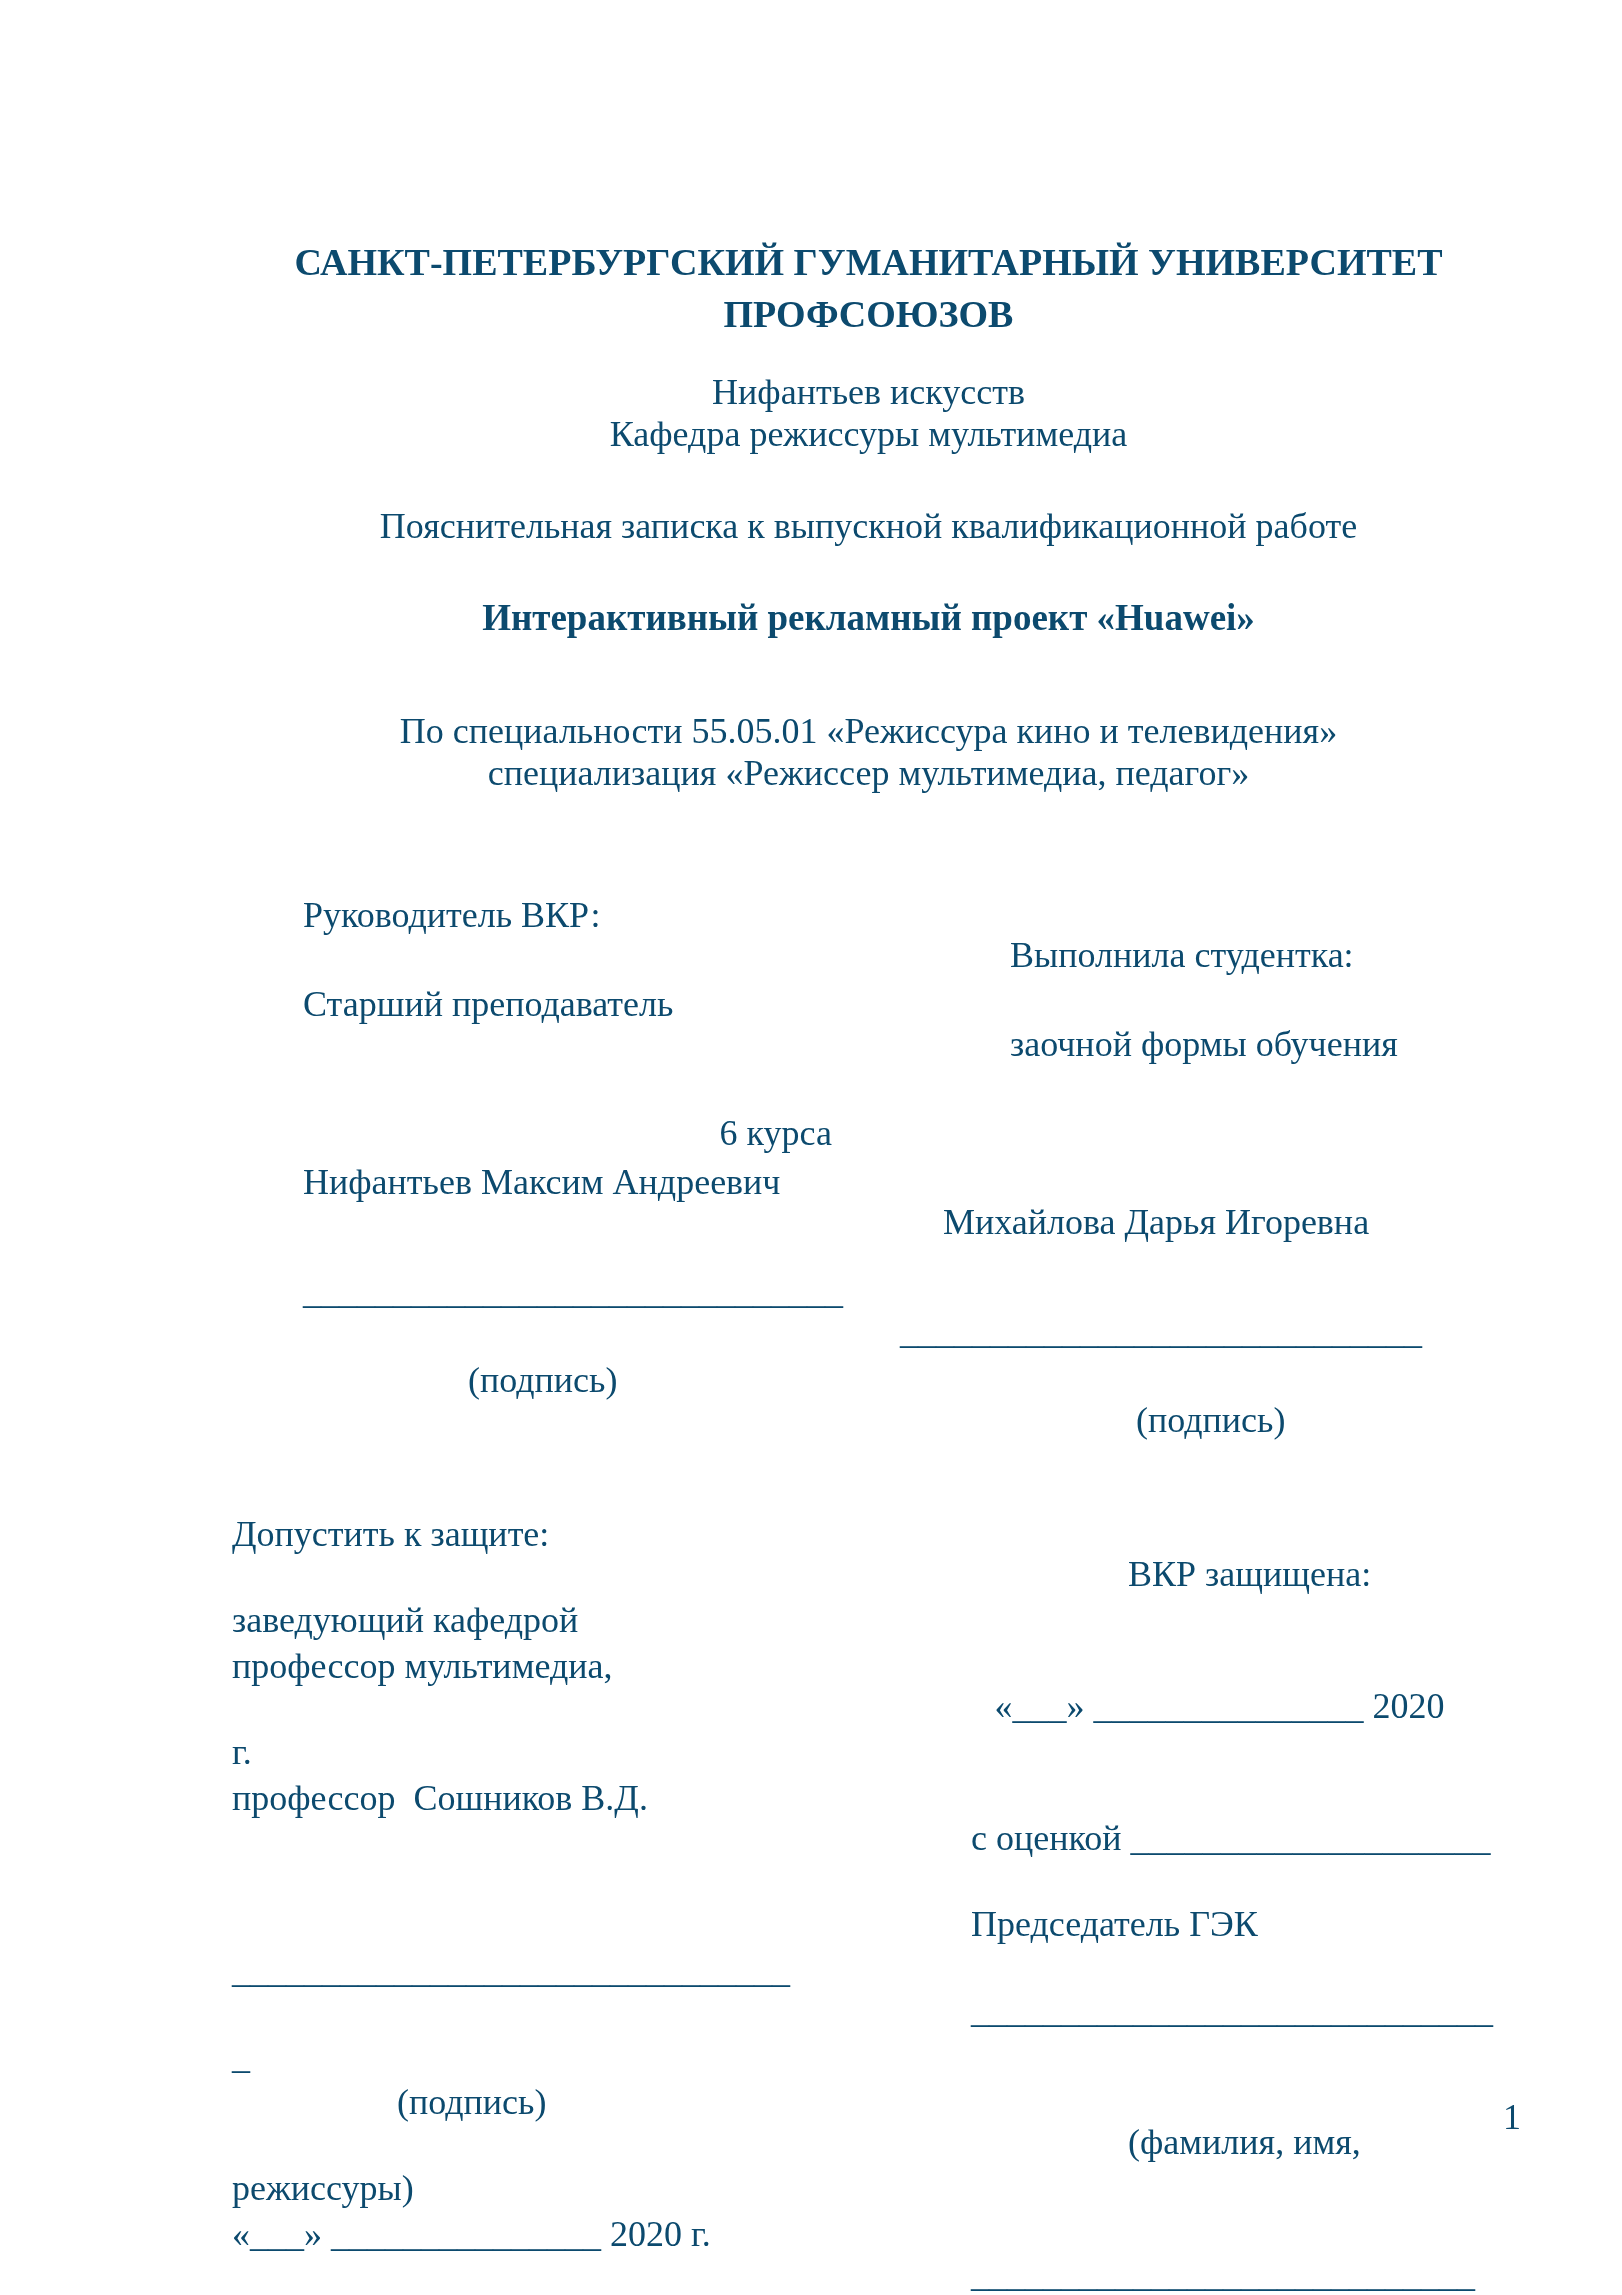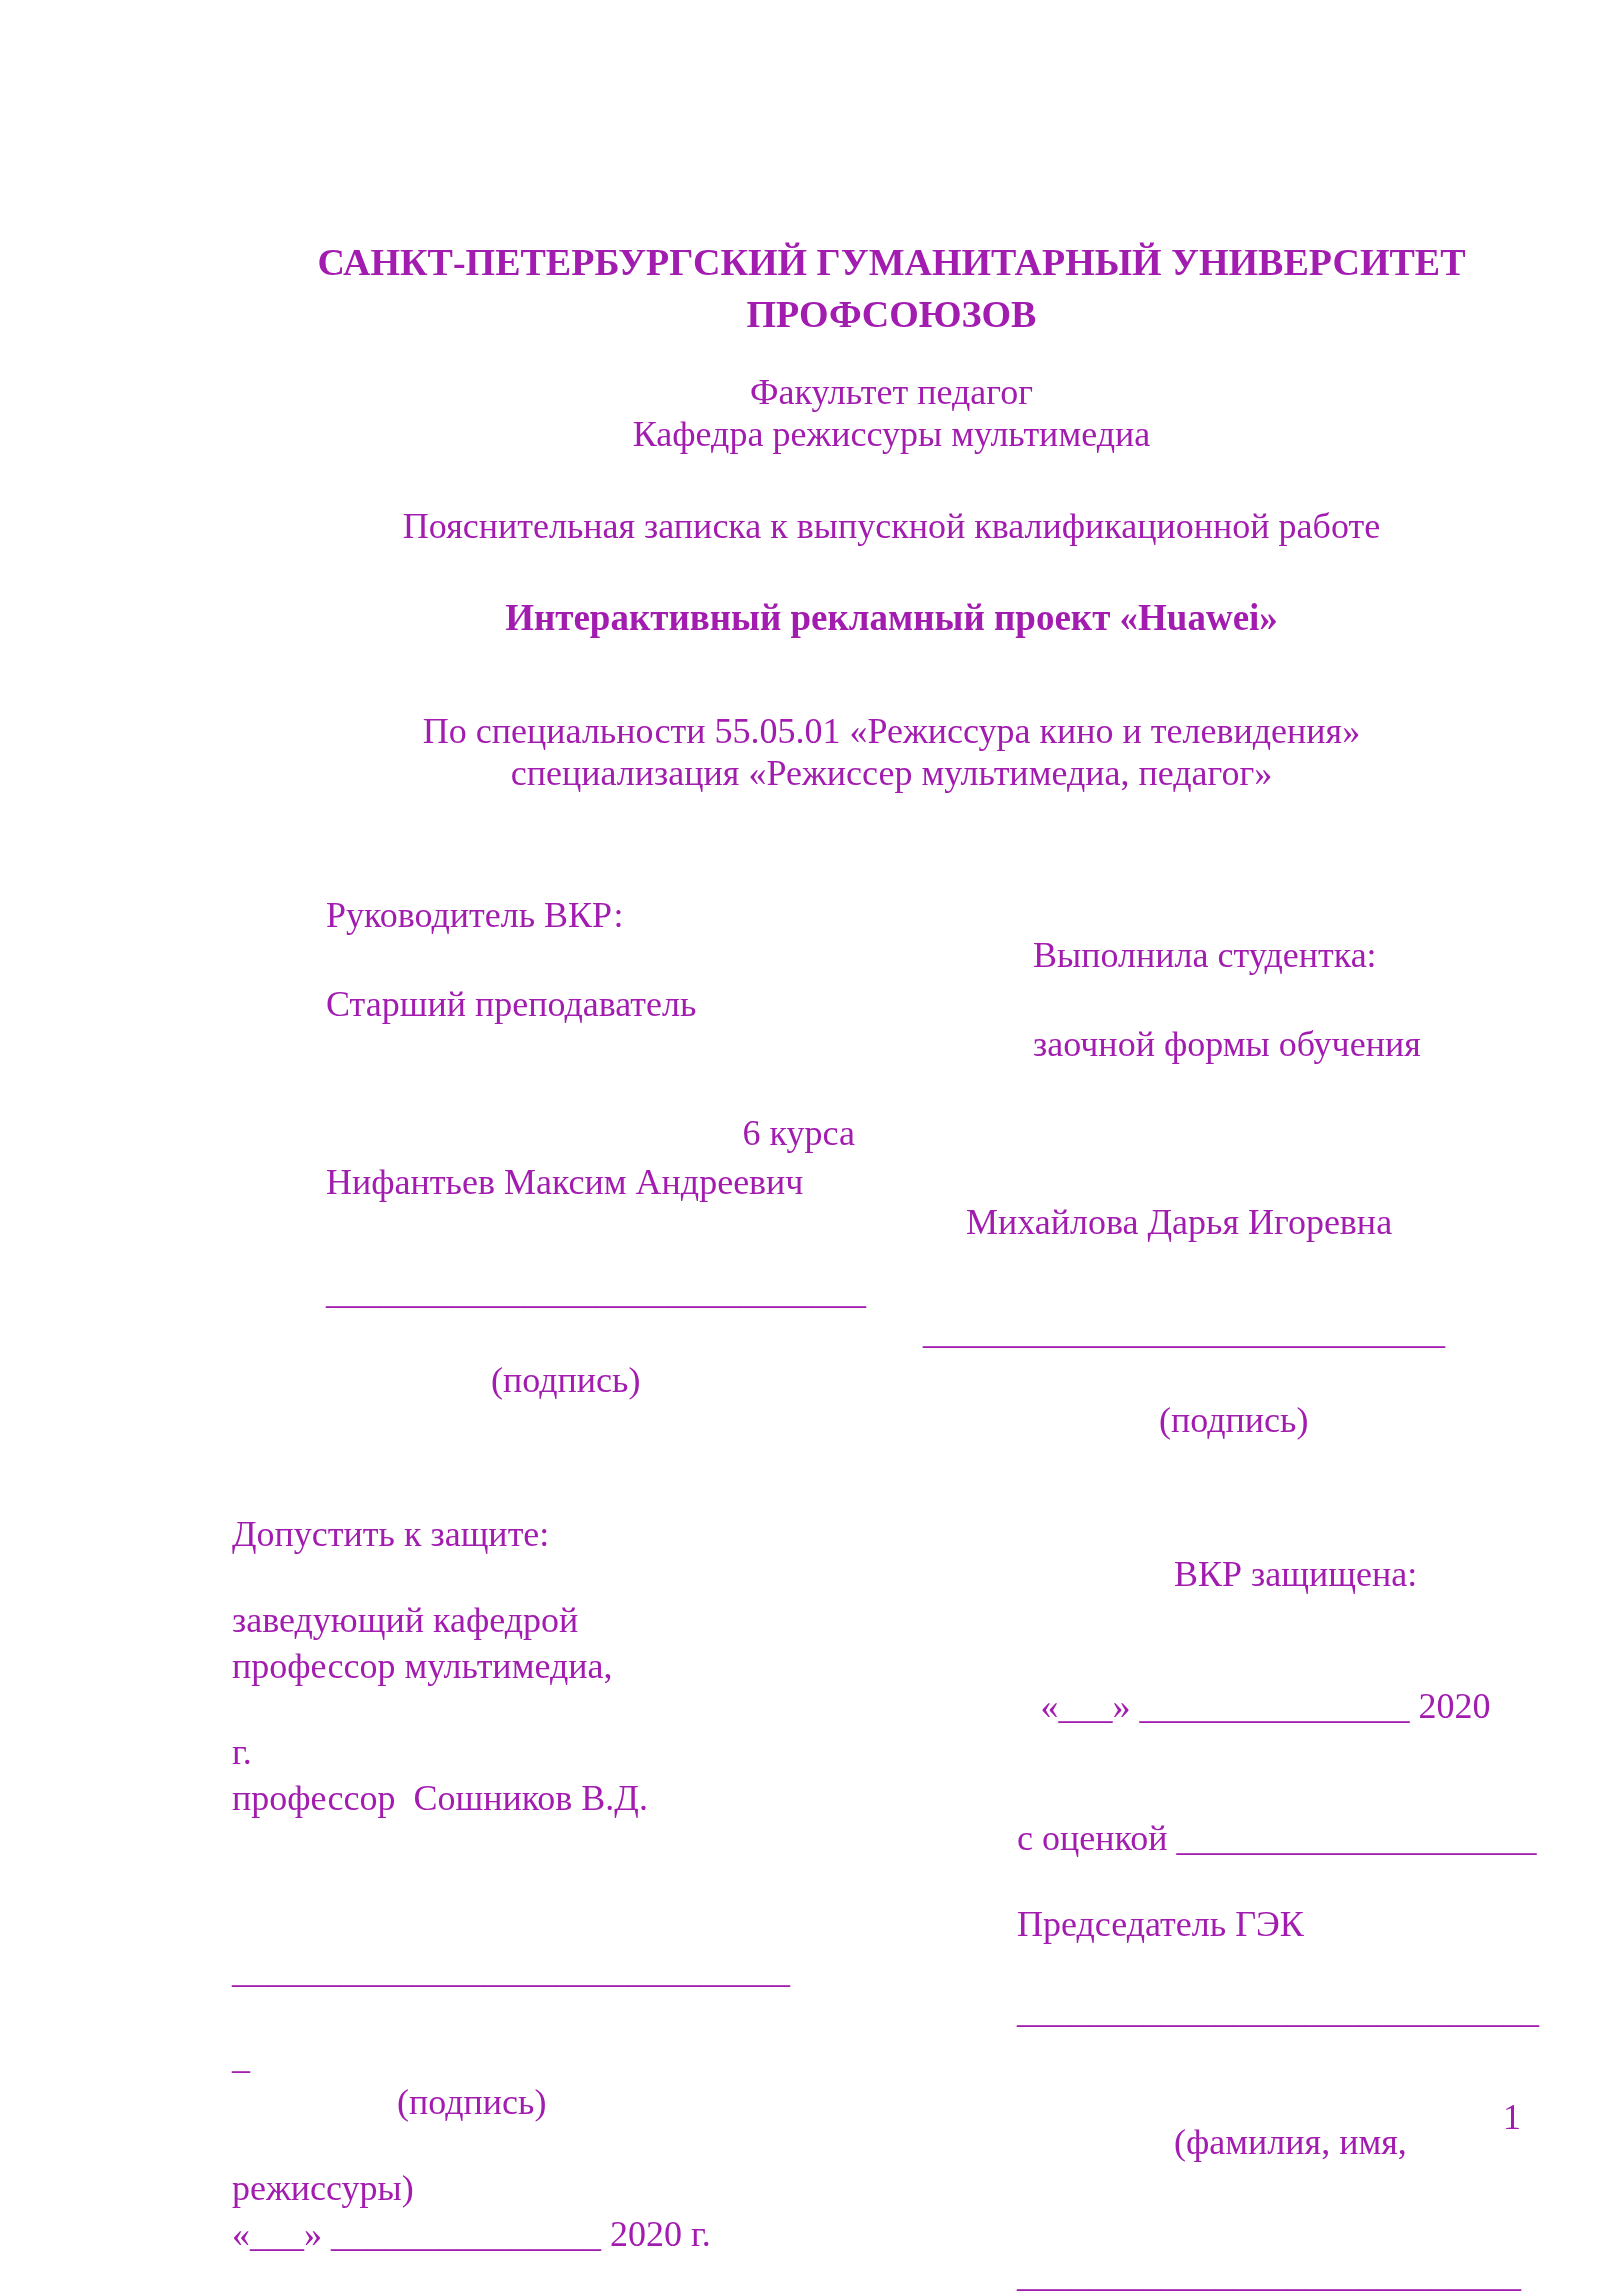--- a/index.html
+++ b/index.html
@@ -7,22 +7,22 @@
     margin: 0;
     padding: 0;
     background: #ffffff;
   }
   .page {
     position: relative;
     width: 1623px;
     height: 2295px;
     box-sizing: border-box;
     background: #ffffff;
-    color: #a21caf;
-    padding: 236px 72px 0 232px;
+    color: #0c4a6e;
+    padding: 236px 118px 0 232px;
     font-family: "Liberation Serif", "DejaVu Serif", serif;
     font-size: 36px;
     line-height: 42px;
     overflow: hidden;
   }
   .center { text-align: center; }
   .university {
     font-weight: bold;
     font-size: 38px;
     line-height: 52px;
@@ -78,21 +78,21 @@
 <body>
 
 <div class="page">
 
   <div class="center university">
     <div>САНКТ-ПЕТЕРБУРГСКИЙ ГУМАНИТАРНЫЙ УНИВЕРСИТЕТ</div>
     <div>ПРОФСОЮЗОВ</div>
   </div>
 
   <div class="center faculty-block">
-    <div>Факультет педагог</div>
+    <div>Нифантьев искусств</div>
     <div>Кафедра режиссуры мультимедиа</div>
   </div>
 
   <div class="center doc-type">Пояснительная записка к выпускной квалификационной работе</div>
 
   <div class="center work-title">Интерактивный рекламный проект «Huawei»</div>
 
   <div class="center specialty-block">
     <div>По специальности 55.05.01 «Режиссура кино и телевидения»</div>
     <div>специализация «Режиссер мультимедиа, педагог»</div>

